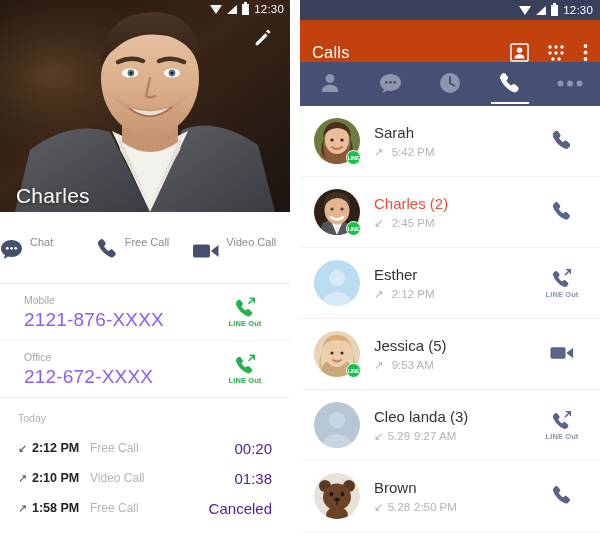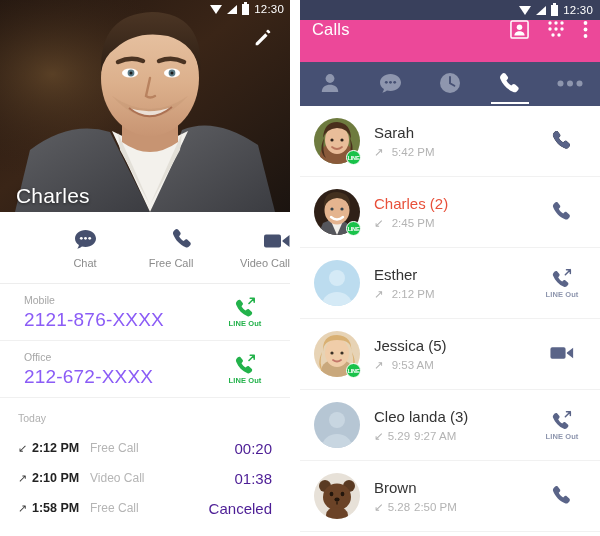--- a/index.html
+++ b/index.html
@@ -32,21 +32,21 @@
   .hero-name {
     position: absolute; left: 16px; bottom: 4px; z-index: 4;
     color: #fff; font-size: 21px; letter-spacing: .2px;
     text-shadow: 0 1px 3px rgba(0,0,0,.55);
   }
   .edit-btn { position:absolute; top: 26px; right: 16px; z-index: 6; width: 22px; height: 22px; }
 
   
   .actions { display: flex; height: 72px; align-items: center; background: #fff;
              border-bottom: 1px solid #ededed; }
-  .action { flex: 1; display: flex; flex-direction: column; align-items: flex-end; gap: 7px; }
+  .action { flex: 1; display: flex; align-items: flex-start; gap: 7px; }
   .action-ic { height: 24px; display: flex; align-items: flex-end; }
   .action-lb { font-size: 11px; color: #8b8b8b; }
 
   
   .contact-block { padding: 0; }
   .crow { display: flex; align-items: center; height: 57px; padding: 0 18px 0 24px;
           border-bottom: 1px solid #f0f0f0; }
   .crow-txt { flex: 1; }
   .crow-lb { font-size: 10.5px; color: #a6a6a6; margin-bottom: 3px; }
   .crow-val { font-size: 19px; color: #8b5cf6; letter-spacing: .2px; }
@@ -60,21 +60,21 @@
   .hrow-arrow { width: 14px; color: #3b3b3b; font-size: 11px; }
   .hrow-time { color: #222; font-weight: bold; width: 58px; font-size: 12.5px; }
   .hrow-type { color: #b5b5b5; flex: 1; font-size: 12px; }
   .hrow-dur { color: #4c1d95; font-size: 15px; margin-left: 28px; }
 
   
   .gap { width: 10px; background: #fff; }
   .right { position: relative; width: 300px; height: 536px; background: #fff; overflow: hidden; }
   .r-status { height: 20px; background: #39405c; display: flex; align-items: center;
               justify-content: flex-end; gap: 5px; padding-right: 7px; color:#fff; font-size: 11px; }
-  .appbar { height: 42px; background: #ec4899; display: flex; align-items: flex-start;
+  .appbar { height: 42px; background: #c2410c; display: flex; align-items: flex-end;
             padding: 0 12px; }
   .appbar-title { color: #fff; font-size: 16.5px; flex: 1; letter-spacing: .2px; }
   .appbar-ic { margin-left: 18px; display:flex; align-items:center; }
   .tabs { height: 44px; background: #465073; display: flex; align-items: center;
           padding-bottom: 2px; }
   .tab { flex: 1; display: flex; align-items: center; justify-content: center;
          height: 100%; position: relative; }
   .tab .tab-underline { position: absolute; bottom: 0; left: 18%; right: 18%; height: 2.5px; background: #fff; }
 
   

